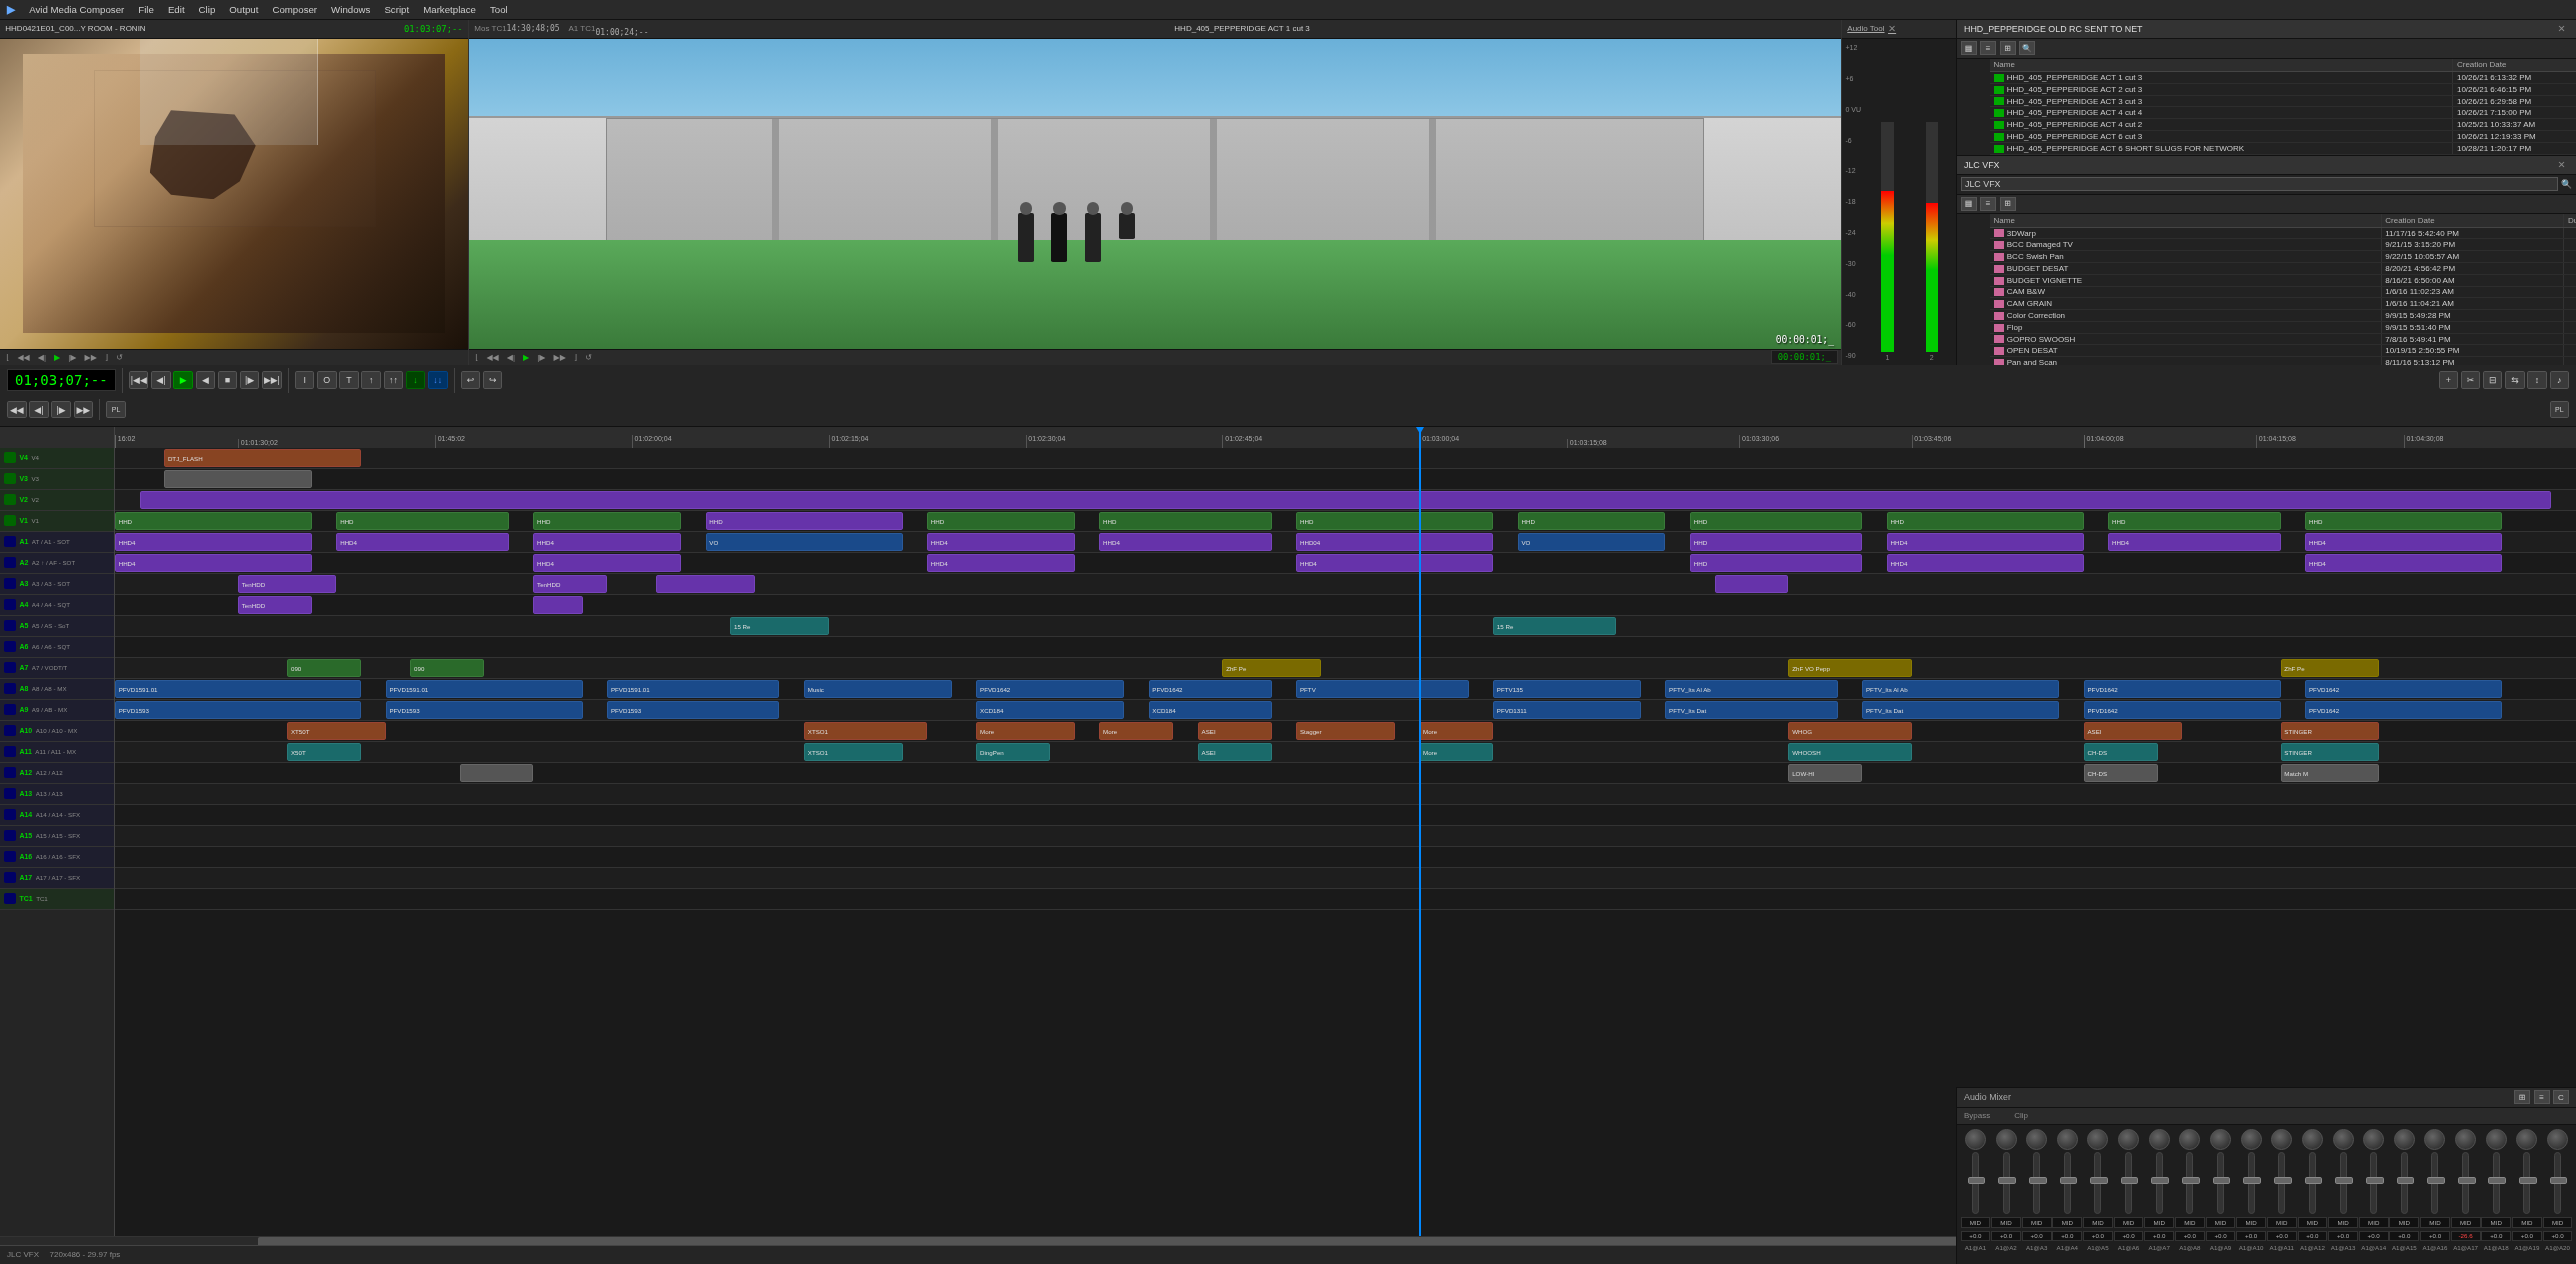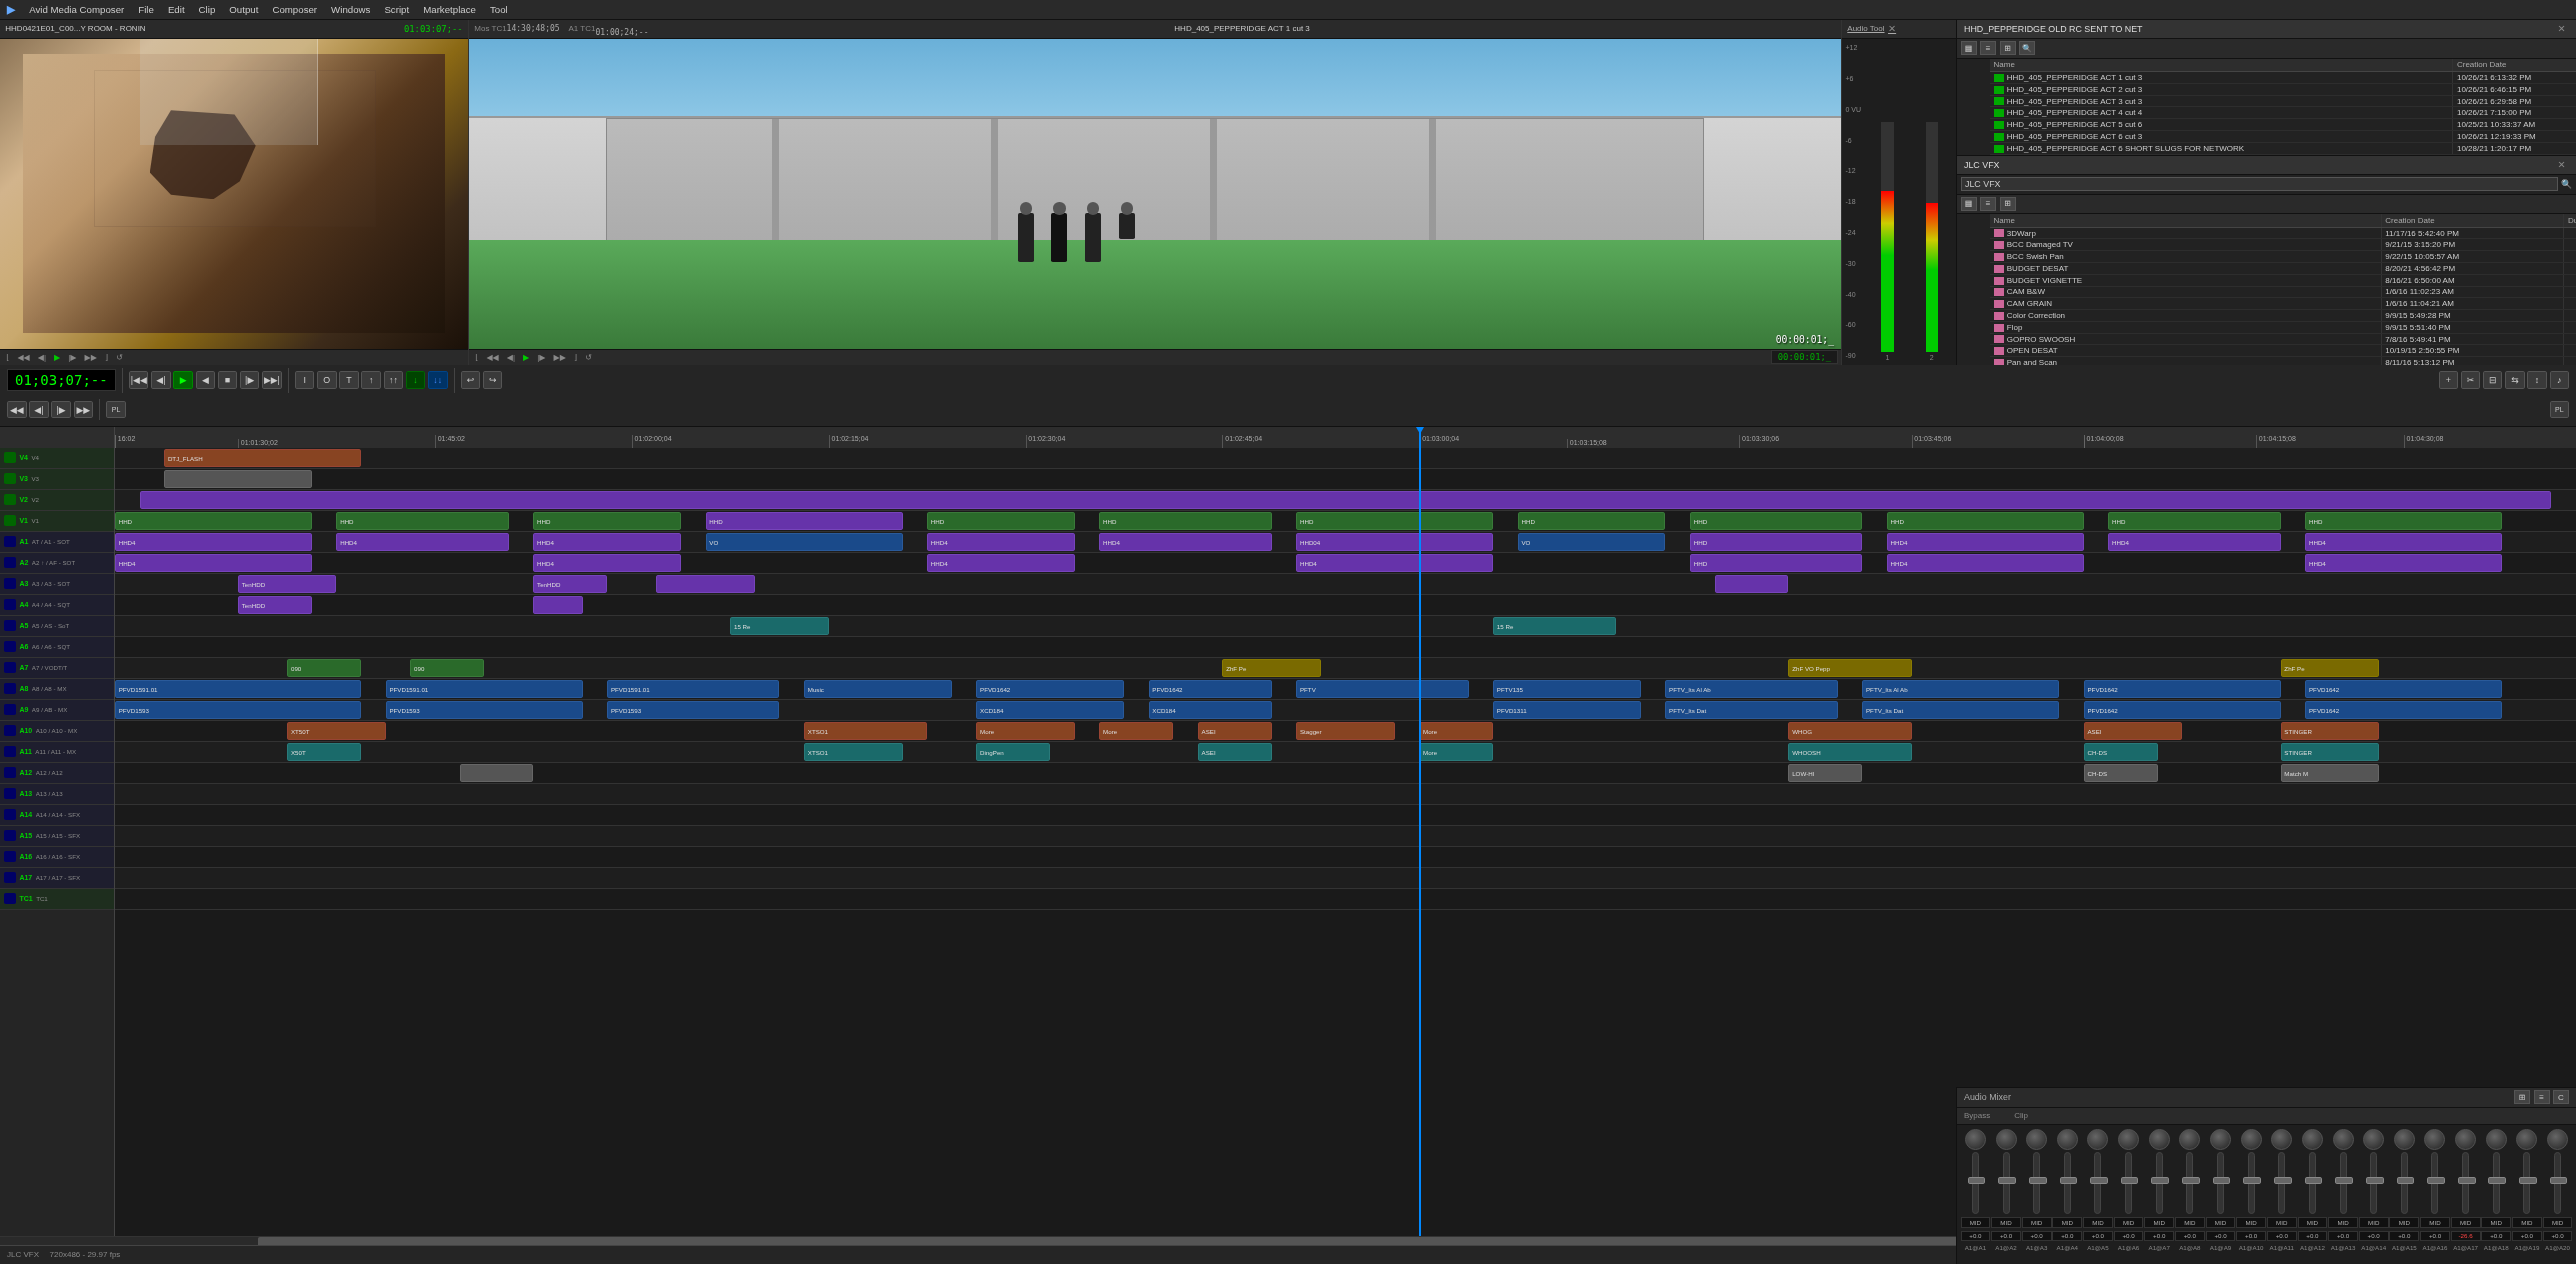--- a/index.html
+++ b/index.html
@@ -766,21 +766,21 @@
     </tr>
                 <tr>
       <td><span class="bin-row-icon icon-green"></span><span>HHD_405_PEPPERIDGE ACT 3 cut 3</span></td>
       <td>10/26/21 6:29:58 PM</td>
     </tr>
                 <tr>
       <td><span class="bin-row-icon icon-green"></span><span>HHD_405_PEPPERIDGE ACT 4 cut 4</span></td>
       <td>10/26/21 7:15:00 PM</td>
     </tr>
                 <tr>
-      <td><span class="bin-row-icon icon-green"></span><span>HHD_405_PEPPERIDGE ACT 5 cut 6</span></td>
+      <td><span class="bin-row-icon icon-green"></span><span>HHD_405_PEPPERIDGE ACT 4 cut 2</span></td>
       <td>10/25/21 10:33:37 AM</td>
     </tr>
                 <tr>
       <td><span class="bin-row-icon icon-green"></span><span>HHD_405_PEPPERIDGE ACT 6 cut 3</span></td>
       <td>10/26/21 12:19:33 PM</td>
     </tr>
                 <tr>
       <td><span class="bin-row-icon icon-green"></span><span>HHD_405_PEPPERIDGE ACT 6 SHORT SLUGS FOR NETWORK</span></td>
       <td>10/28/21 1:20:17 PM</td>
     </tr>

